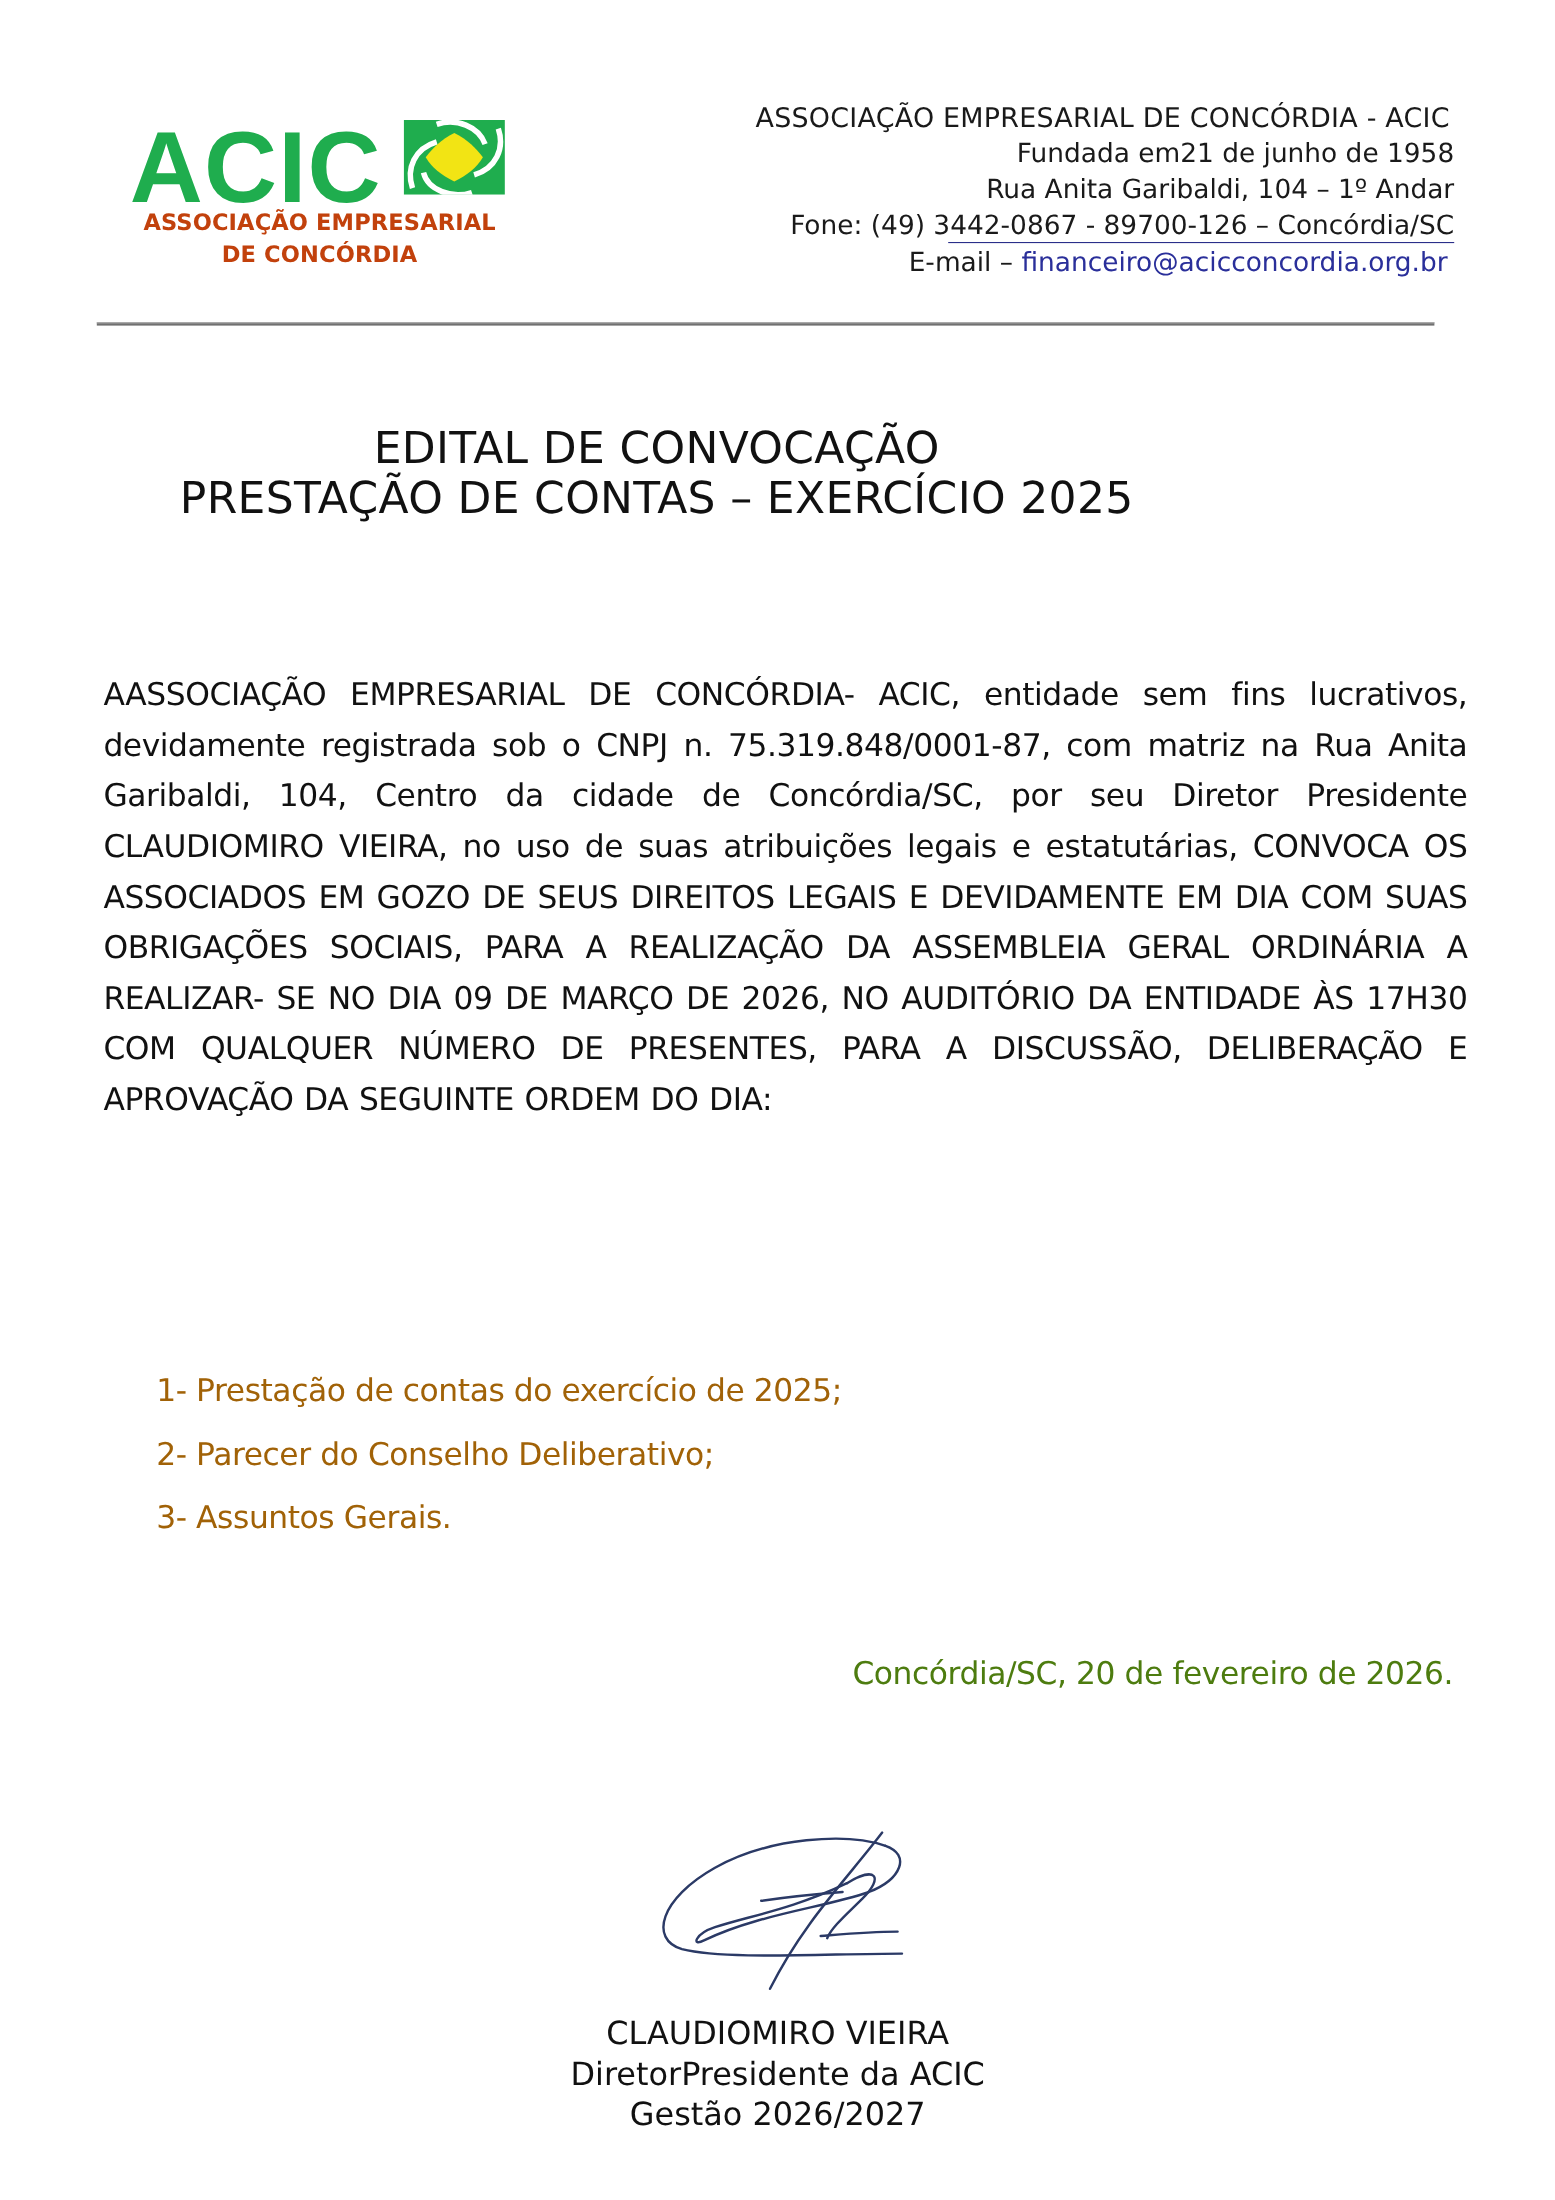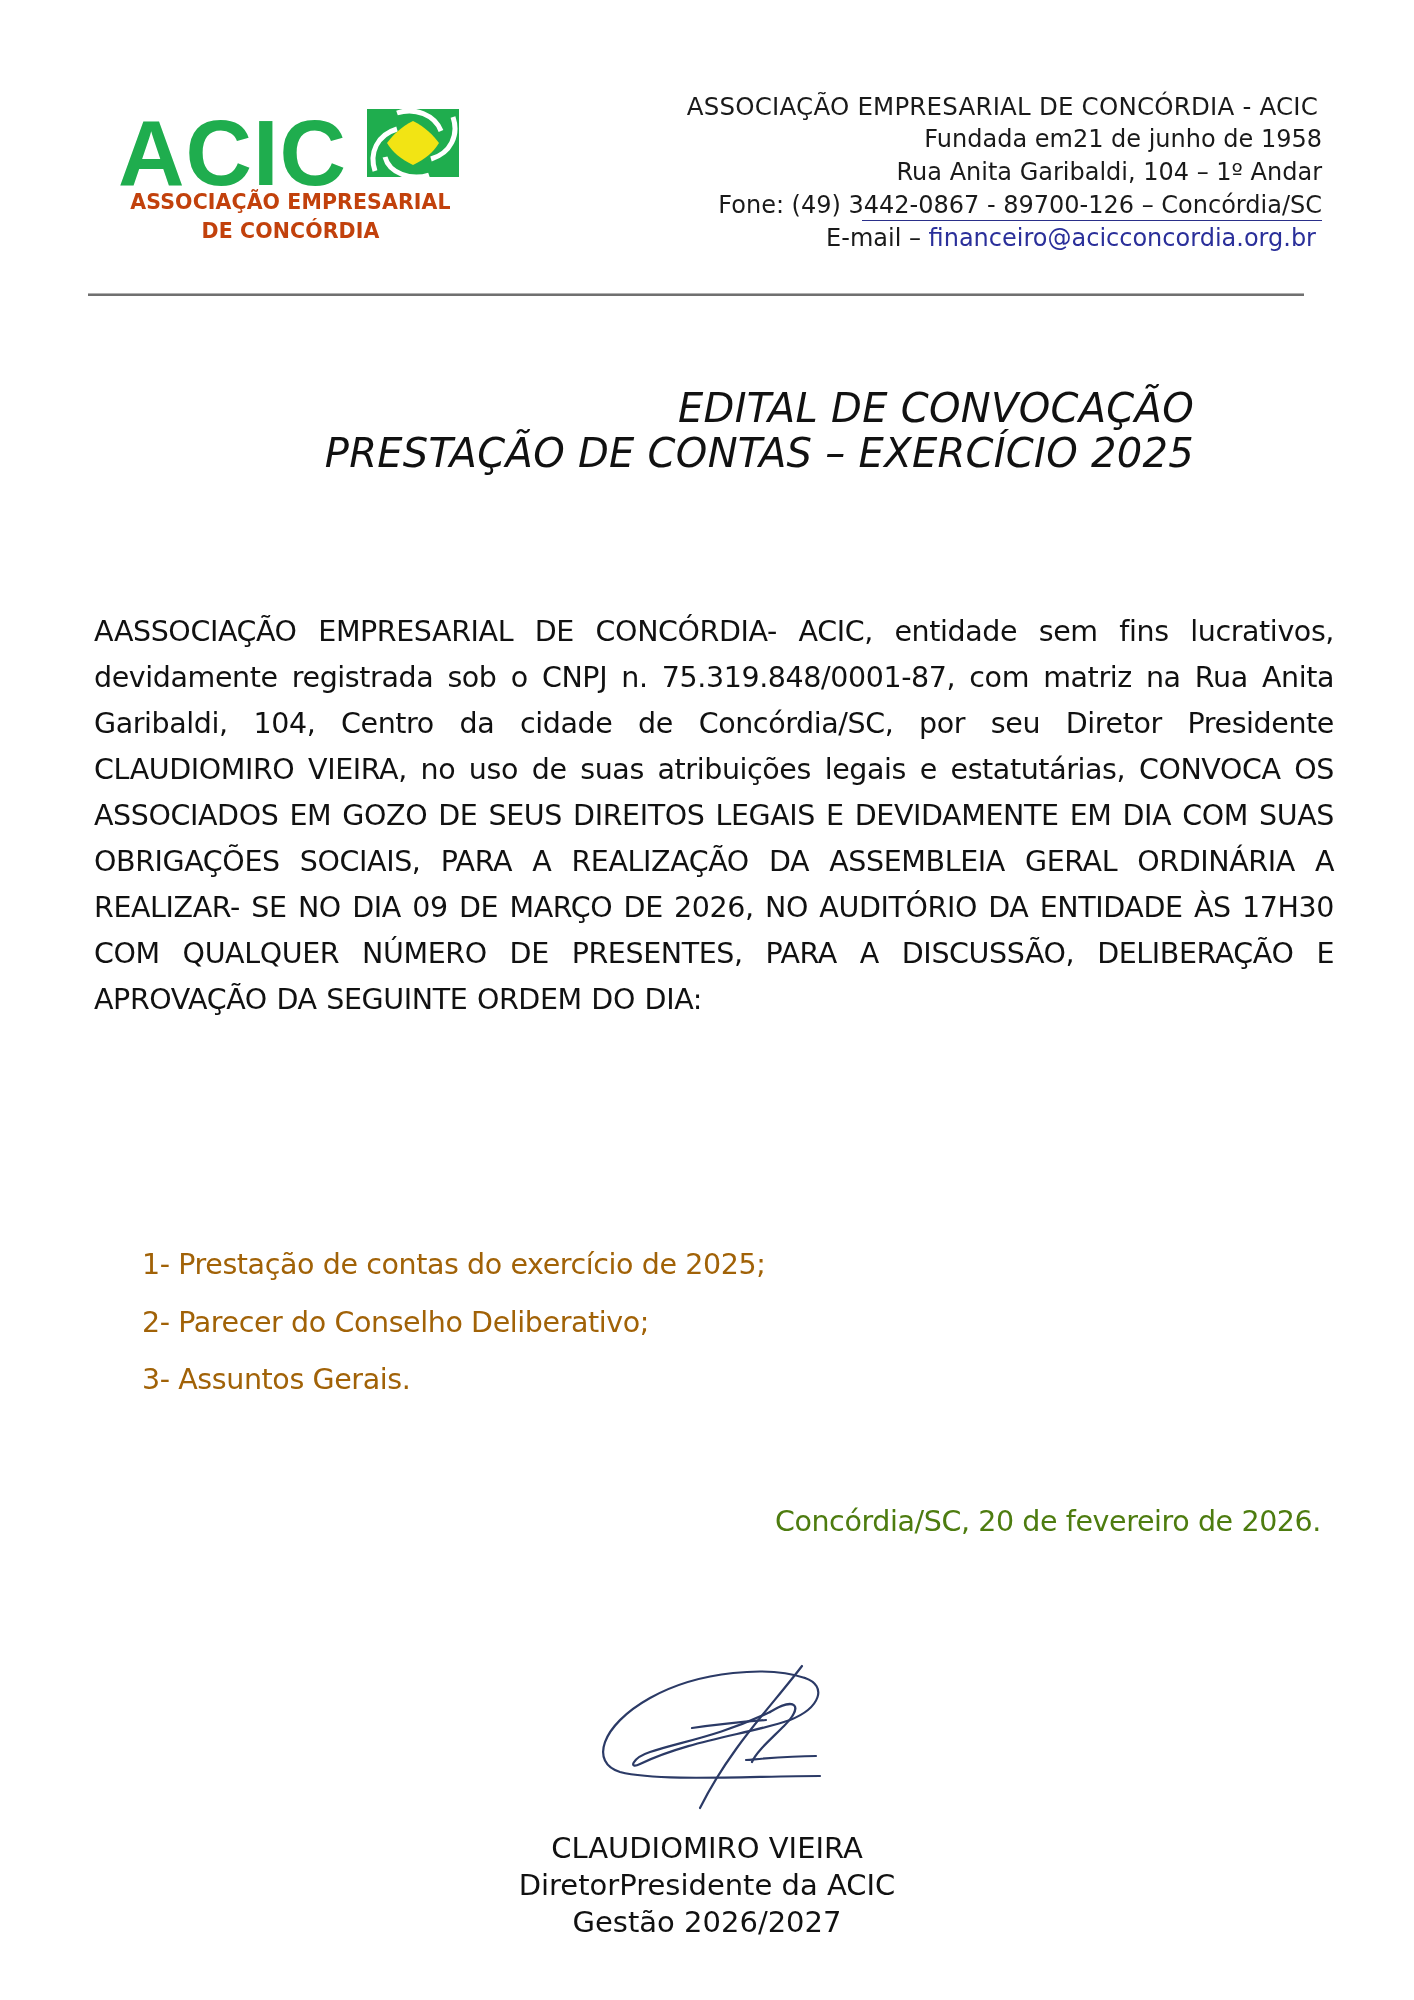--- a/index.html
+++ b/index.html
@@ -105,28 +105,27 @@
       background: #707070;
       border-top: 1px solid #b0b0b0;
     }
 
     
     .doc-title {
       position: absolute;
       left: 0;
       top: 386px;
       width: 1194px;
-      text-align: right;
+      text-align: center;
       font-family: "DejaVu Sans", sans-serif;
       font-weight: normal;
       font-size: 40px;
       line-height: 45px;
       color: #111;
       letter-spacing: 0.3px;
-      font-style: italic;
     }
     .doc-title div {
       margin: 0;
     }
 
     
     .body-text {
       position: absolute;
       left: 94px;
       top: 609px;

